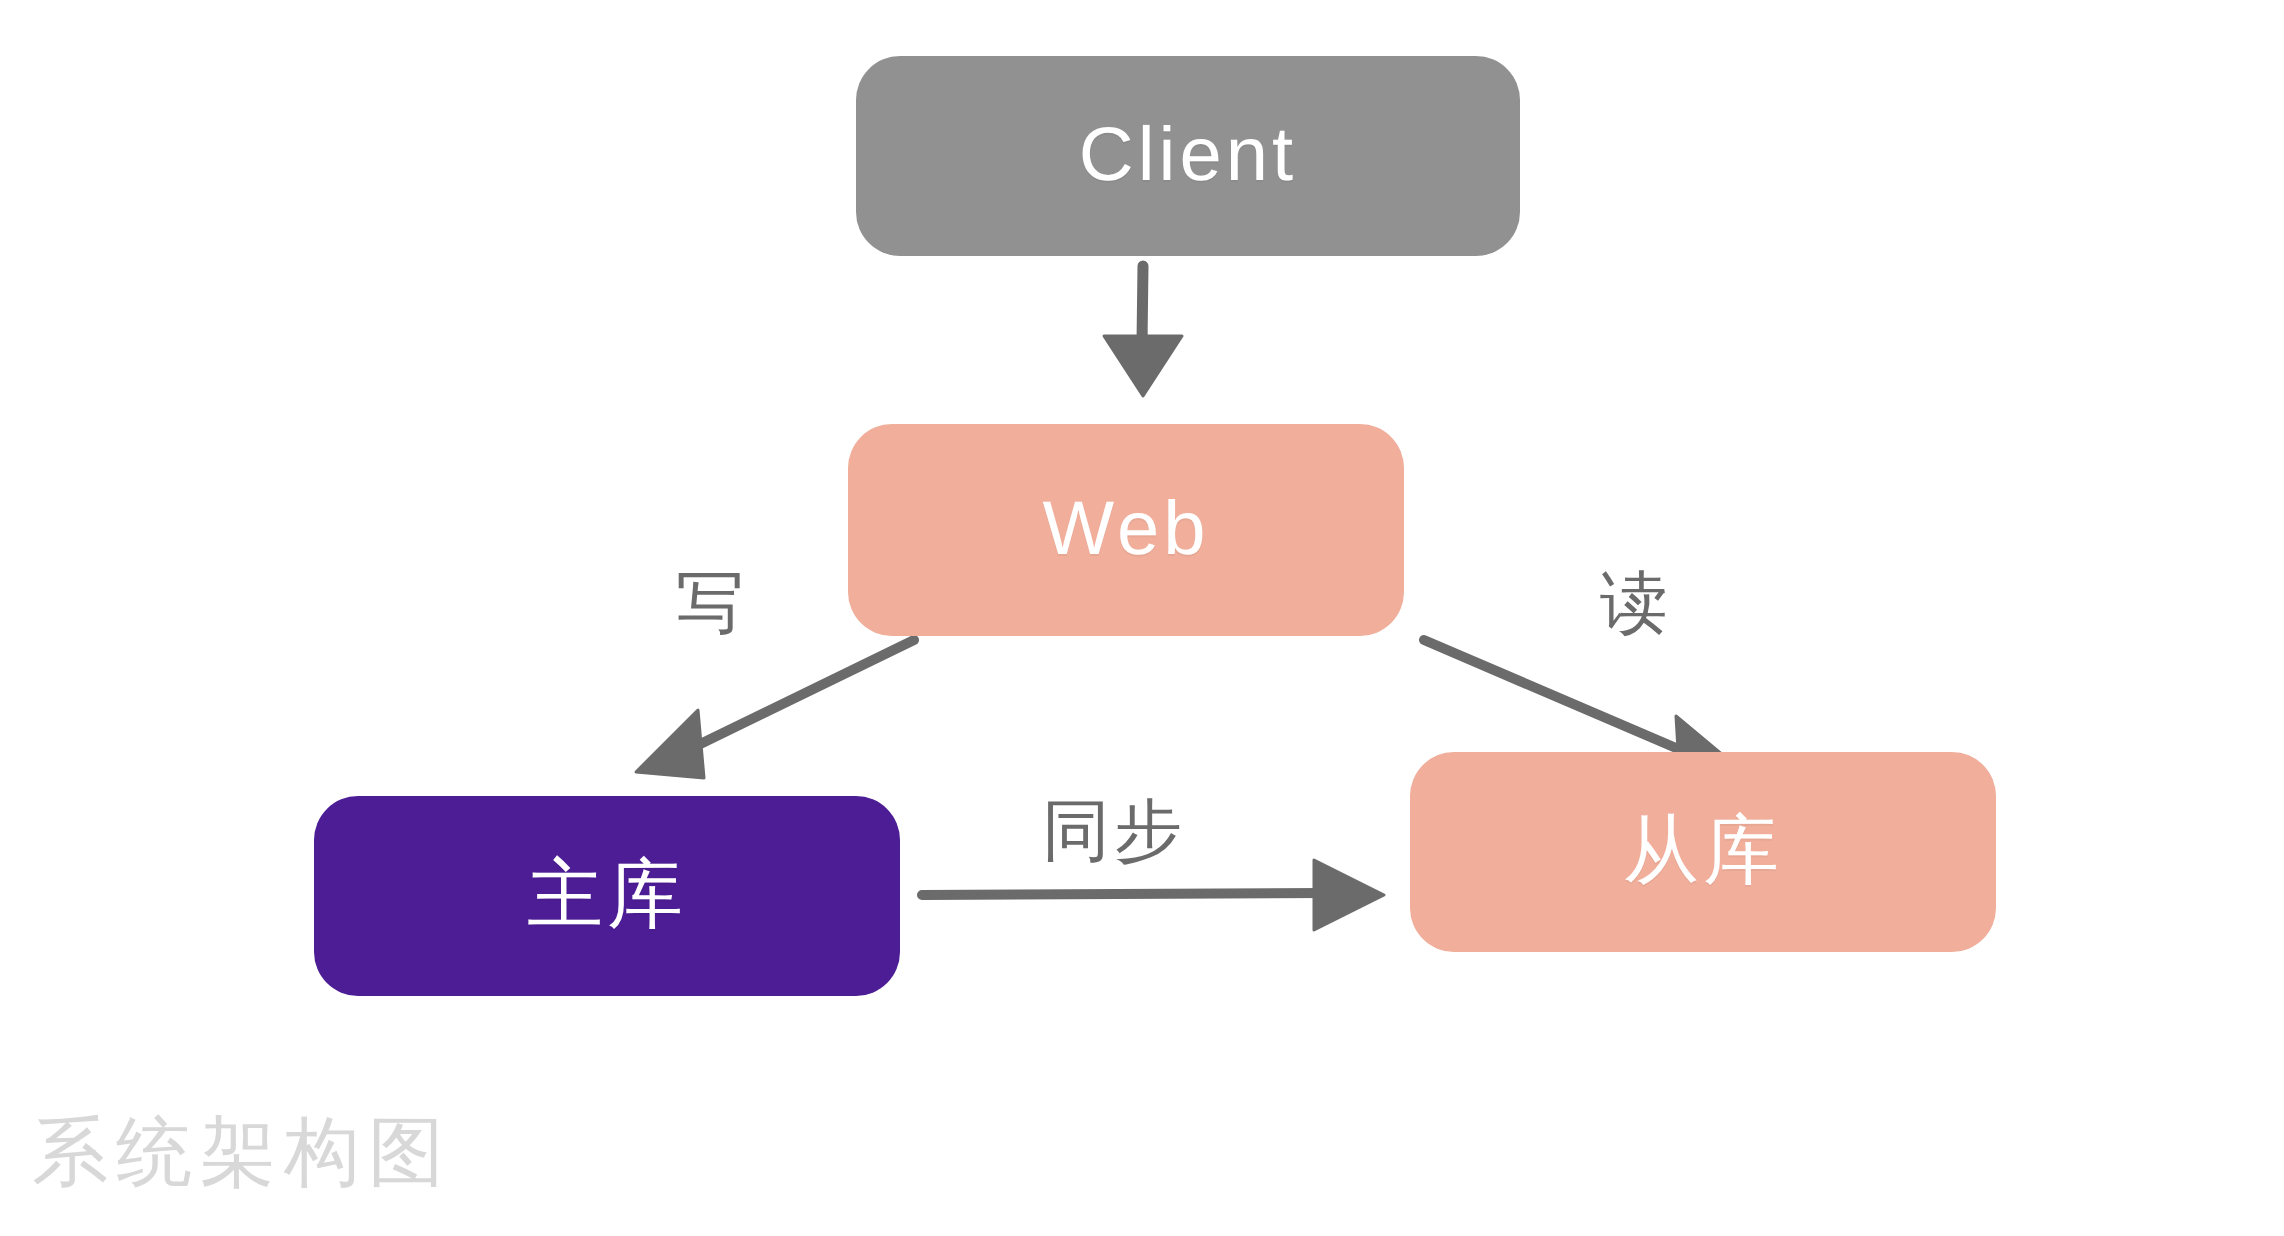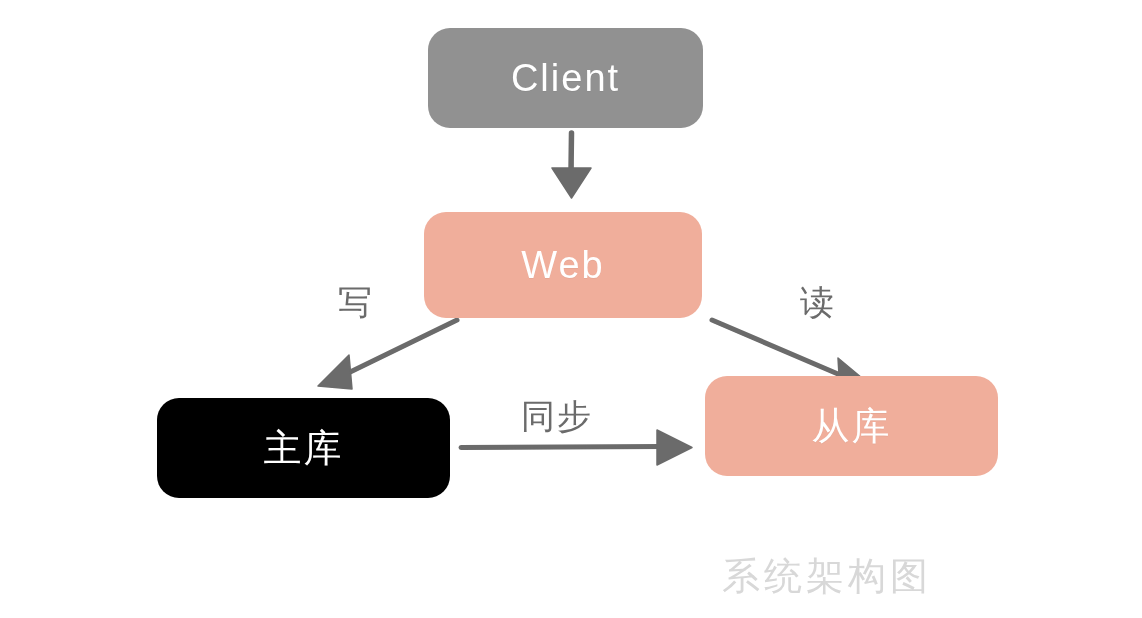--- a/index.html
+++ b/index.html
@@ -29,39 +29,39 @@
     user-select: none;
   }
   .node-label {
     display: block;
     line-height: 1;
     text-shadow: 0 1px 0 rgba(0,0,0,0.04);
   }
   .node-client {
     left: 428px;
     top: 28px;
-    width: 275px;
+    width: 332px;
     height: 100px;
     background: #919191;
     font-size: 38px;
   }
   .node-web {
     left: 424px;
     top: 212px;
     width: 278px;
     height: 106px;
     background: #F0AE9B;
     font-size: 38px;
   }
   .node-master {
     left: 157px;
     top: 398px;
     width: 293px;
     height: 100px;
-    background: #000000;
+    background: #4c1d95;
     font-size: 38px;
   }
   .node-slave {
     left: 705px;
     top: 376px;
     width: 293px;
     height: 100px;
     background: #F0AE9B;
     font-size: 38px;
   }
@@ -82,25 +82,26 @@
     top: 0;
     width: 1142px;
     height: 618px;
     pointer-events: none;
   }
   .caption {
     position: absolute;
     left: 0;
     top: 551px;
     width: 932px;
-    text-align: right;
+    text-align: left;
     color: #d8d8d8;
     font-size: 38px;
     letter-spacing: 4px;
     user-select: none;
+    padding-left: 16px;
   }
 </style>
 </head>
 <body>
 
 <div id="diagram-canvas">
 
   <svg id="edges" viewBox="0 0 1142 618" xmlns="http://www.w3.org/2000/svg">
     <g stroke="#6b6b6b" fill="#6b6b6b" stroke-linecap="round">
 

